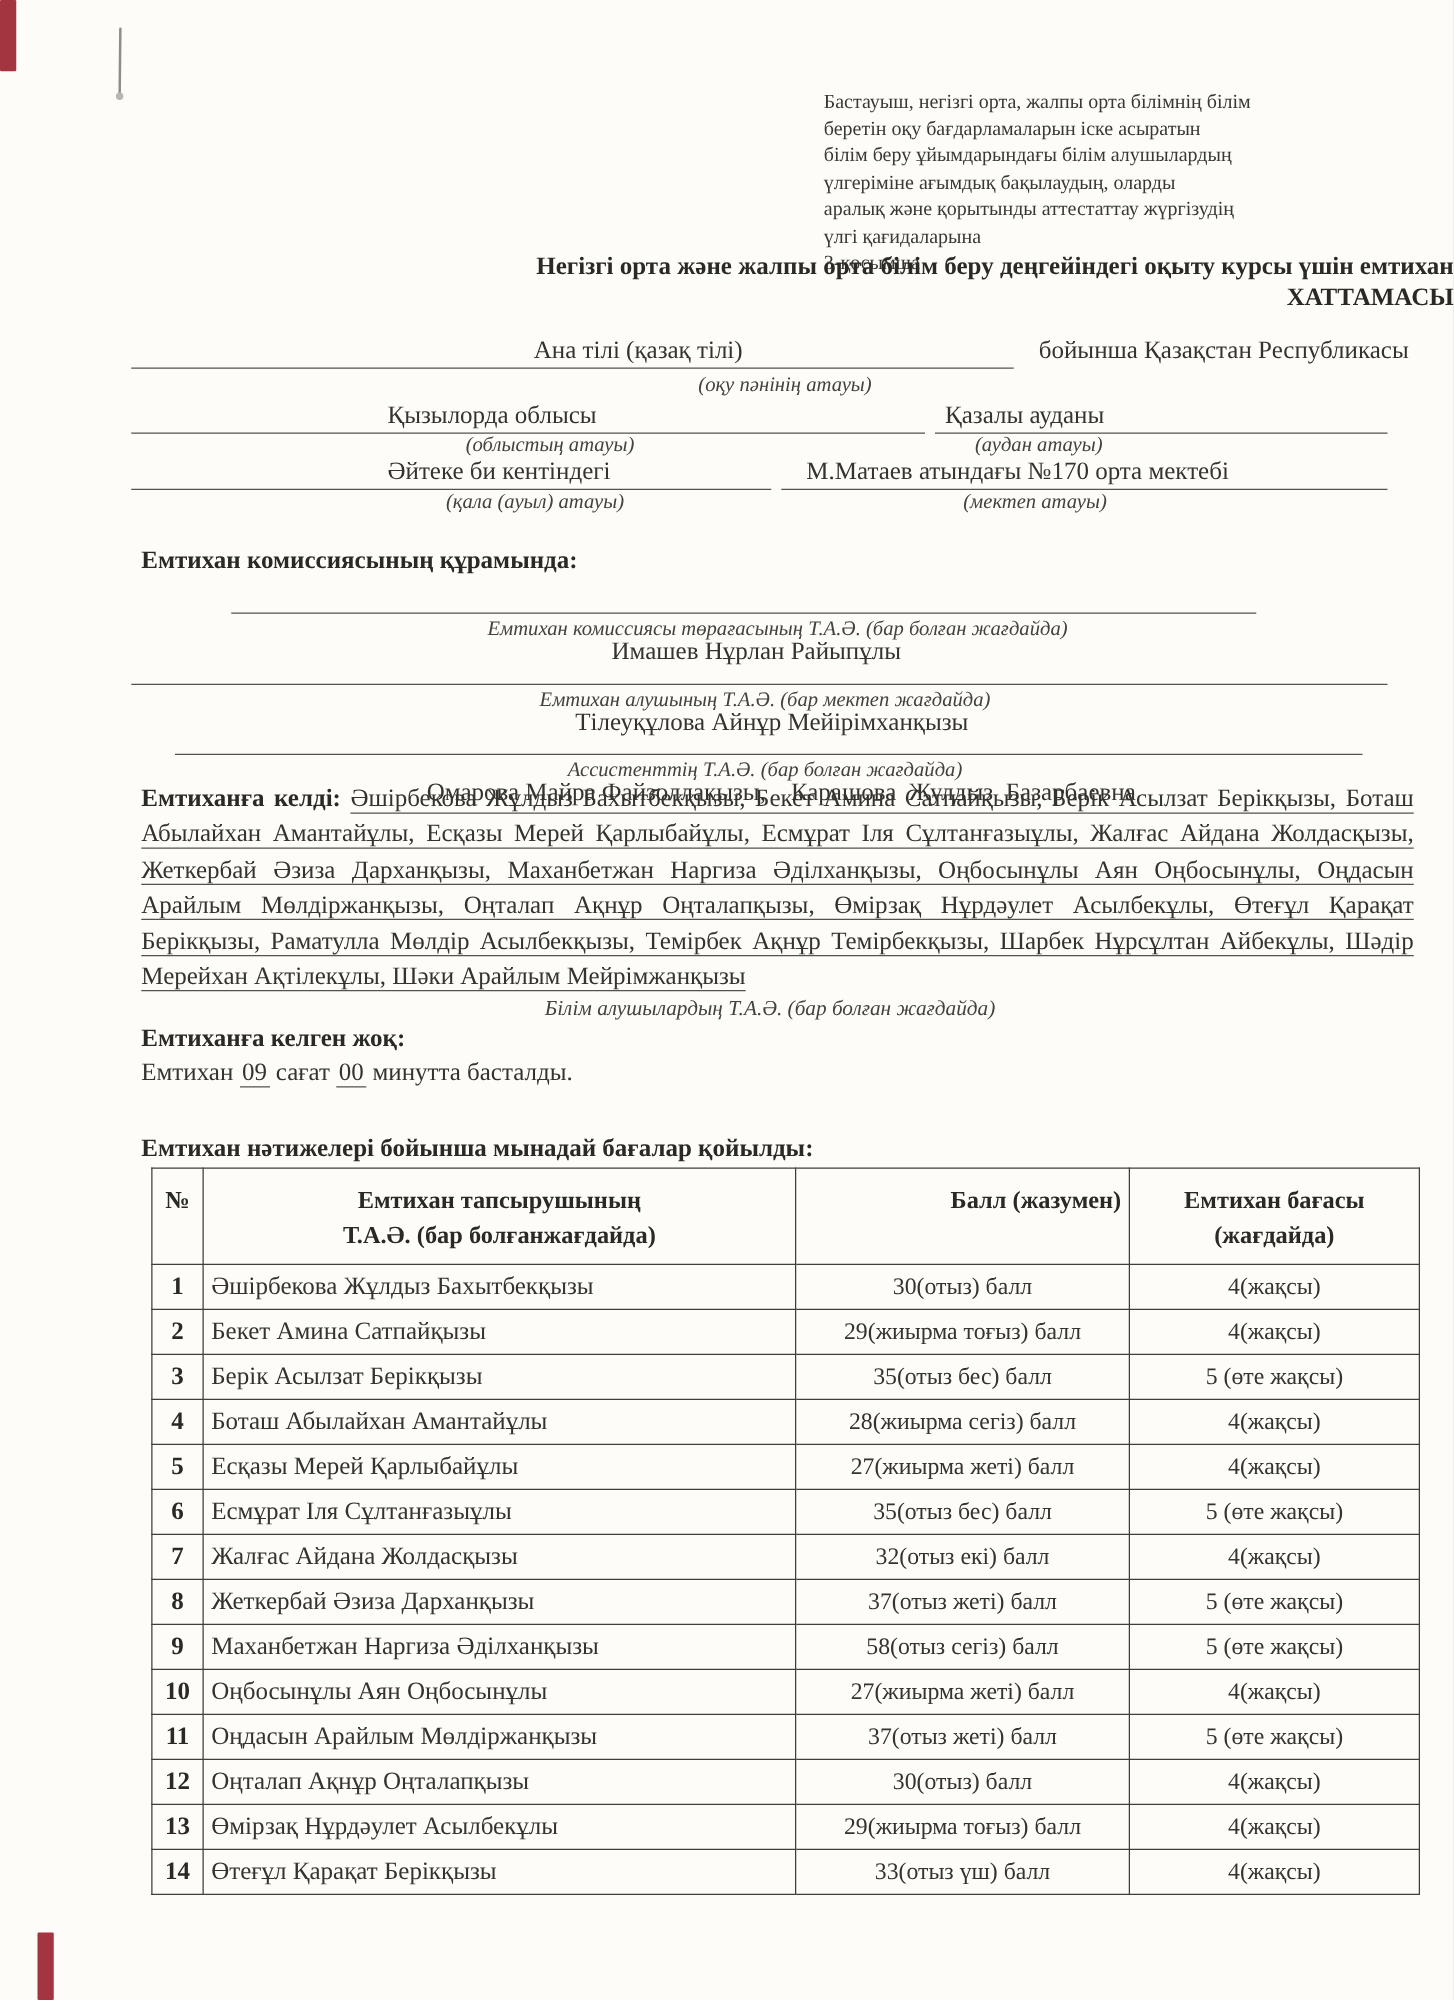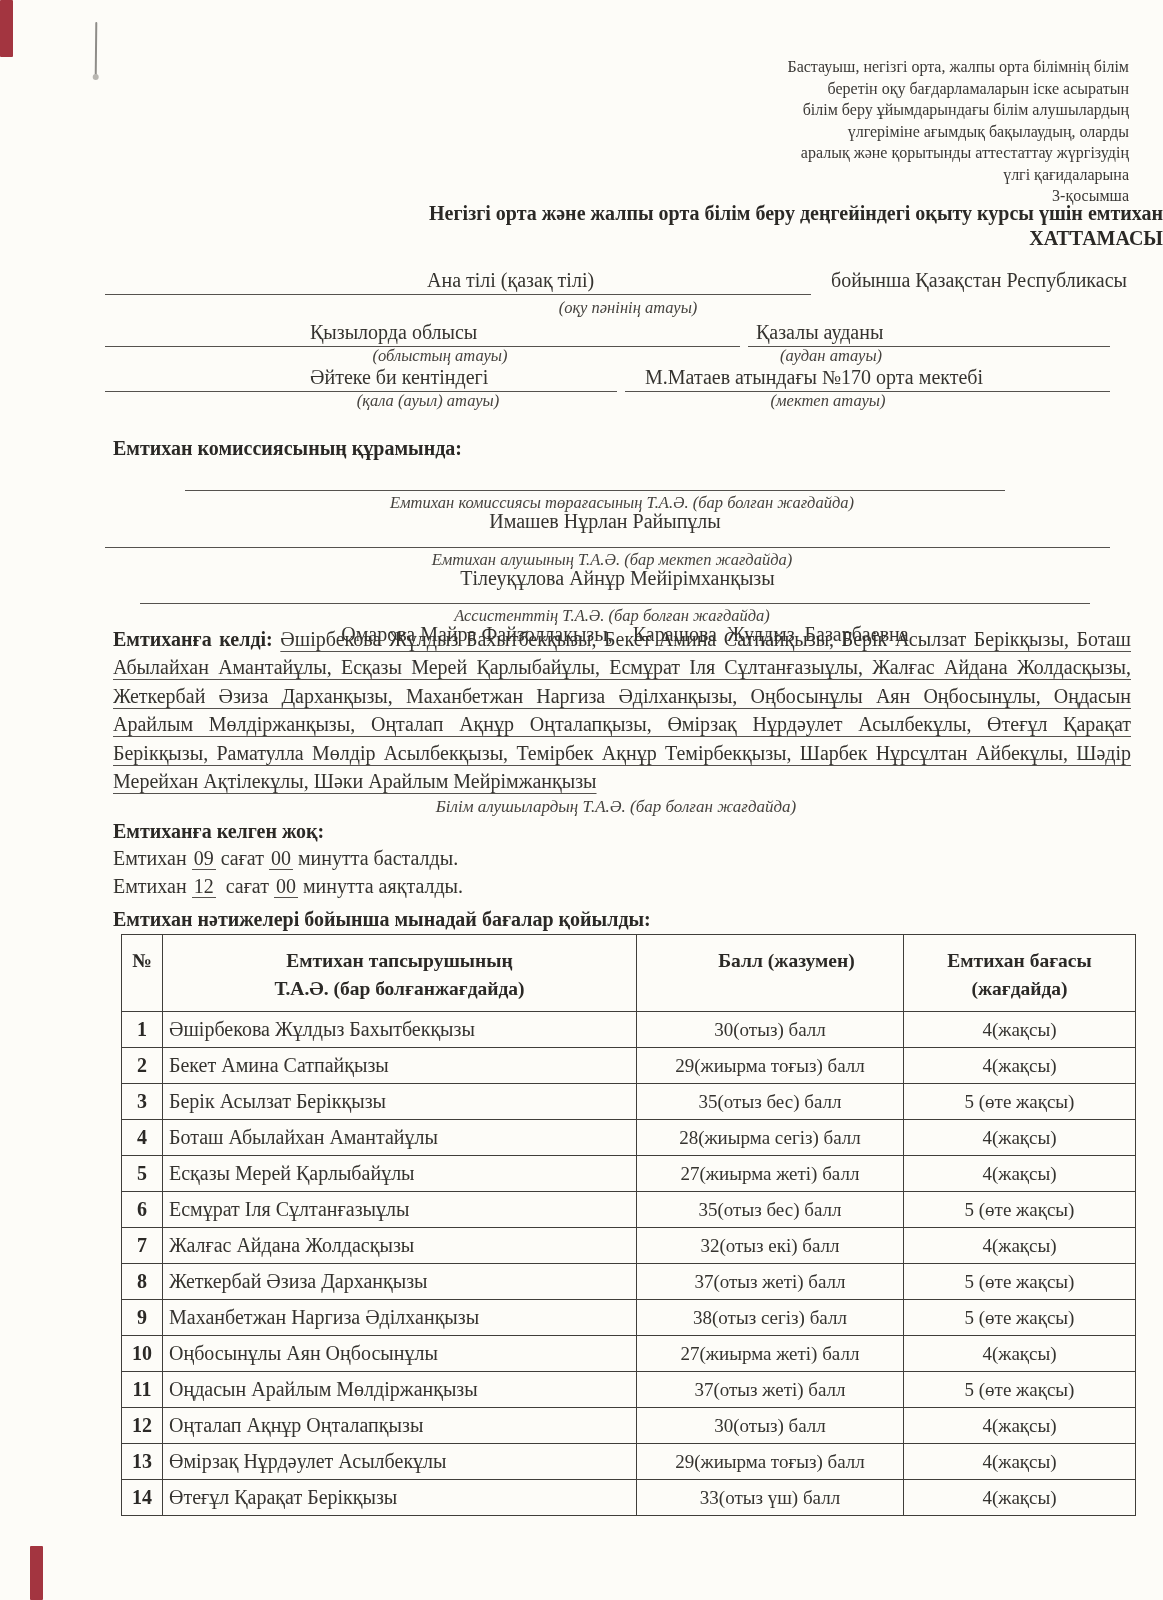--- a/index.html
+++ b/index.html
@@ -8,22 +8,22 @@
     width:1163px;height:1600px;
     background:#fdfcf8;
     font-family:"Liberation Serif","DejaVu Serif",serif;
     color:#2e2c29;
     overflow:hidden;
     margin:0 auto;
   }
   .abs{position:absolute;}
   
   .appendix{
-    position:absolute;top:56px;right:34px;width:470px;
-    text-align:right;font-size:16px;line-height:21.5px;color:#3a3835;
+    position:absolute;top:71px;right:34px;width:470px;
+    text-align:left;font-size:16px;line-height:21.5px;color:#3a3835;
   }
   
   .title{
     position:absolute;top:201px;left:0;width:100%;
     text-align:right;font-weight:bold;font-size:20px;line-height:25px;color:#2b2926;
   }
   .fline{position:absolute;height:27px;width:1005px;}
   .useg{position:absolute;bottom:0;height:0;border-bottom:1.6px solid #55524e;}
   .ftext{position:absolute;bottom:3px;font-size:20px;white-space:nowrap;color:#35332f;}
   .fplain{position:absolute;bottom:3px;font-size:20px;white-space:nowrap;color:#35332f;}
@@ -152,39 +152,38 @@
   <div class="fcap" style="left:612px;top:606px;">Ассистенттің Т.А.Ә. (бар болған  жағдайда)</div>
 
   <p class="names-par" style="top:625px;margin:0;"><b>Емтиханға  келді:</b> <span class="names-u">Әшірбекова Жұлдыз Бахытбекқызы, Бекет Амина Сатпайқызы, Берік Асылзат Берікқызы, Боташ Абылайхан Амантайұлы, Есқазы Мерей Қарлыбайұлы, Есмұрат Іля Сұлтанғазыұлы, Жалғас Айдана Жолдасқызы, Жеткербай Әзиза Дарханқызы, Маханбетжан Наргиза Әділханқызы, Оңбосынұлы Аян Оңбосынұлы, Оңдасын Арайлым Мөлдіржанқызы, Оңталап Ақнұр Оңталапқызы, Өмірзақ Нұрдәулет Асылбекұлы, Өтеғұл Қарақат Берікқызы, Раматулла Мөлдір Асылбекқызы, Темірбек Ақнұр Темірбекқызы, Шарбек Нұрсұлтан Айбекұлы, Шәдір Мерейхан Ақтілекұлы, Шәки Арайлым Мейрімжанқызы</span></p>
 
   <div class="fcap" style="left:616px;top:797px;font-size:17px;">Білім алушылардың Т.А.Ә. (бар болған жағдайда)</div>
 
   <div class="abs bold-label" style="left:113px;top:820px;">Емтиханға  келген жоқ:</div>
 
   <div class="time-line" style="top:847px;"><span>Емтихан </span><span class="num-u">09</span><span> сағат </span><span class="num-u">00</span><span> минутта басталды.</span></div>
 
-  <div class="time-line" style="top:875px;"><span>Емтихан </span><span class="num-u">12</span><span>  сағат </span><span class="num-u">00</span><span> минутта аяқталды.</span></div>
 
   <div class="abs bold-label" style="left:113px;top:908px;">Емтихан  нәтижелері бойынша мынадай бағалар  қойылды:</div>
 
   <table class="results">
     <colgroup>
       <col style="width:41px">
         <col style="width:474px">
         <col style="width:267px">
         <col style="width:232px">
     </colgroup>
     <thead>
       <tr>
         <th style="text-align:center;">№</th>
         <th style="text-align:center;">
           <div>Емтихан тапсырушының</div>
           <div>Т.А.Ә. (бар болғанжағдайда)</div>
         </th>
-        <th style="text-align:center;padding-left:39px;">Балл (жазумен)</th>
+        <th style="text-align:right;padding-left:39px;">Балл (жазумен)</th>
         <th style="text-align:center;">
           <div>Емтихан  бағасы</div>
           <div>(жағдайда)</div>
         </th>
       </tr>
     </thead>
     <tbody id="results-body">
         <tr>
           <td class="c-num">1</td>
           <td class="c-name">Әшірбекова Жұлдыз Бахытбекқызы</td>
@@ -229,21 +228,21 @@
         </tr>
         <tr>
           <td class="c-num">8</td>
           <td class="c-name">Жеткербай Әзиза Дарханқызы</td>
           <td class="c-score">37(отыз жеті) балл</td>
           <td class="c-grade">5 (өте жақсы)</td>
         </tr>
         <tr>
           <td class="c-num">9</td>
           <td class="c-name">Маханбетжан Наргиза Әділханқызы</td>
-          <td class="c-score">38(отыз сегіз) балл</td>
+          <td class="c-score">58(отыз сегіз) балл</td>
           <td class="c-grade">5 (өте жақсы)</td>
         </tr>
         <tr>
           <td class="c-num">10</td>
           <td class="c-name">Оңбосынұлы Аян Оңбосынұлы</td>
           <td class="c-score">27(жиырма жеті) балл</td>
           <td class="c-grade">4(жақсы)</td>
         </tr>
         <tr>
           <td class="c-num">11</td>

